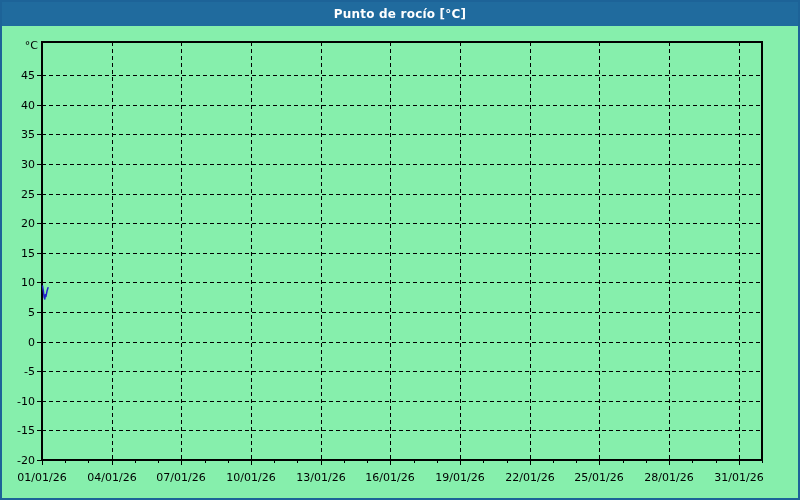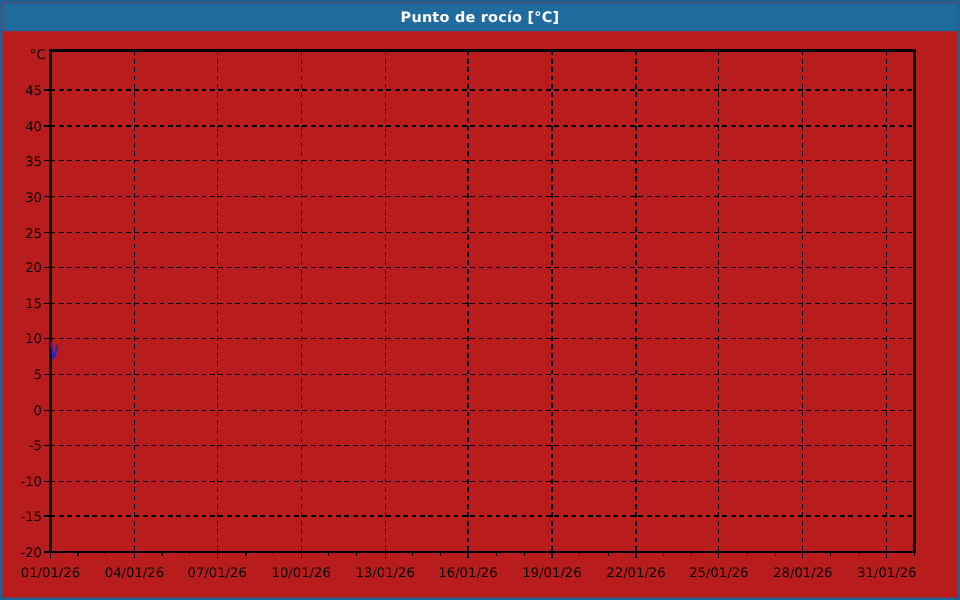--- a/index.html
+++ b/index.html
@@ -40,21 +40,21 @@
   }
   svg text {
     font-family: "DejaVu Sans", "Liberation Sans", sans-serif;
     font-size: 11px;
     fill: #000000;
   }
 </style>
 </head>
 <body>
 
-<div class="widget" style="border-color: rgb(29, 99, 152); background: #b91c1c;">
+<div class="widget" style="border-color: rgb(29, 99, 152); background: #86efac;">
   <div class="titlebar" style="background: rgb(32, 107, 158);">
     <span style="color: rgb(255, 255, 255);">Punto de rocío [°C]</span>
   </div>
   <div class="chart-wrap">
     <svg id="chart-svg" width="796" height="472" viewBox="0 0 796 472">
         <line x1="40" y1="49" x2="760" y2="49" stroke="#000000" stroke-width="1" stroke-dasharray="4 3" shape-rendering="crispEdges"></line>
         <line x1="40" y1="79" x2="760" y2="79" stroke="#000000" stroke-width="1" stroke-dasharray="4 3" shape-rendering="crispEdges"></line>
         <line x1="40" y1="108" x2="760" y2="108" stroke="#000000" stroke-width="1" stroke-dasharray="4 3" shape-rendering="crispEdges"></line>
         <line x1="40" y1="138" x2="760" y2="138" stroke="#000000" stroke-width="1" stroke-dasharray="4 3" shape-rendering="crispEdges"></line>
         <line x1="40" y1="168" x2="760" y2="168" stroke="#000000" stroke-width="1" stroke-dasharray="4 3" shape-rendering="crispEdges"></line>

